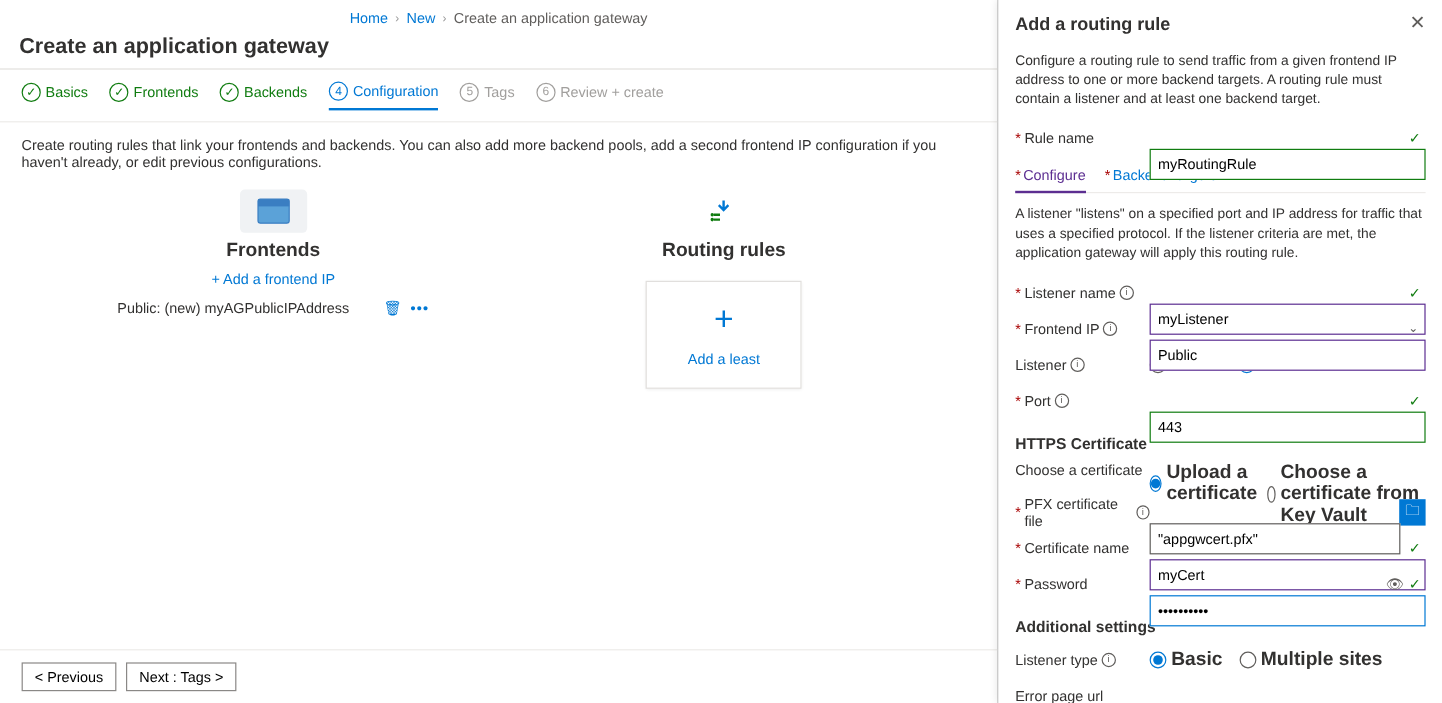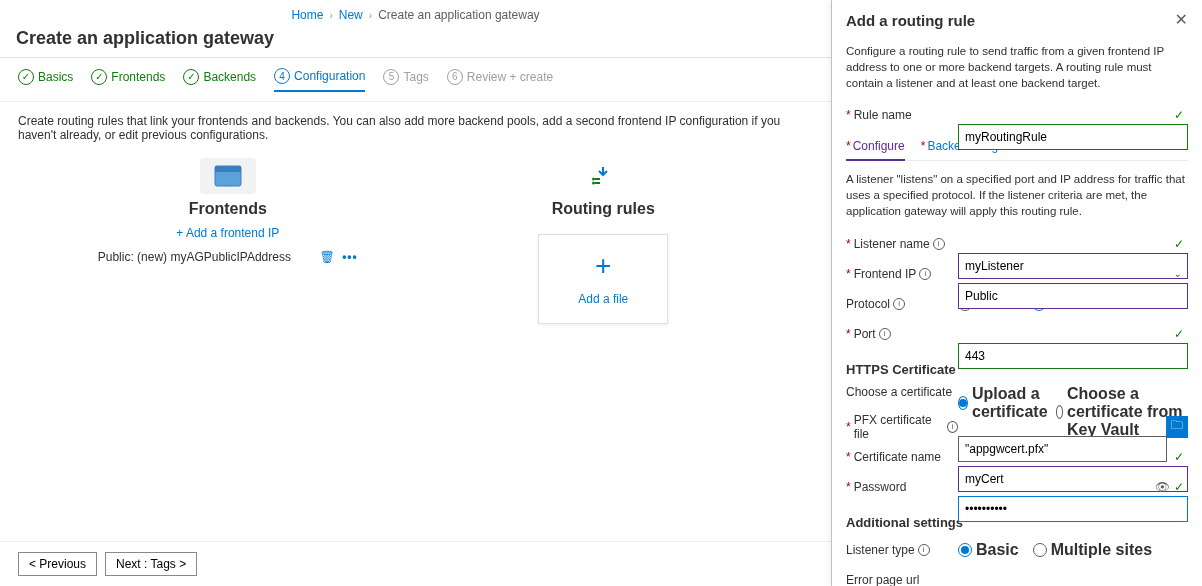--- a/index.html
+++ b/index.html
@@ -129,21 +129,21 @@
         <svg class="svg-rules-icon" viewBox="0 0 22 22">
             <path d="M11 2 L11 10 M7 6 L11 10 L15 6" stroke="#0078d4" stroke-width="2" fill="none"></path>
             <path d="M3 14 L8 14 M3 18 L8 18" stroke="#107c10" stroke-width="2"></path>
             <circle cx="1.5" cy="14" r="1.5" fill="#107c10"></circle>
             <circle cx="1.5" cy="18" r="1.5" fill="#107c10"></circle>
           </svg>
       </div>
       <h3>Routing rules</h3>
       <div class="card">
         <span class="plus">+</span>
-        <span class="link">Add a file</span>
+        <span class="link">Add a least</span>
       </div>
     </div>
   </div>
 
   <div class="footer">
     <button class="btn-outline">&lt; Previous</button>
     <button class="btn-outline">Next : Tags &gt;</button>
   </div>
 </div>
 
@@ -191,21 +191,21 @@
         <span class="info-ic">i</span>
       </span>
     <div class="input-wrap">
         <input class="input select" readonly="" value="Public" style="">
         <span class="caret">⌄</span>
       </div>
   </div>
 
   <div class="field-row">
     <span class="label">
-        <span>Protocol</span>
+        <span>Listener</span>
         <span class="info-ic">i</span>
       </span>
     <div class="radio-group">
       <label class="radio">
           <span class="radio-dot"></span>
           <span>HTTP</span>
         </label>
       <label class="radio sel">
           <span class="radio-dot"></span>
           <span>HTTPS</span>

